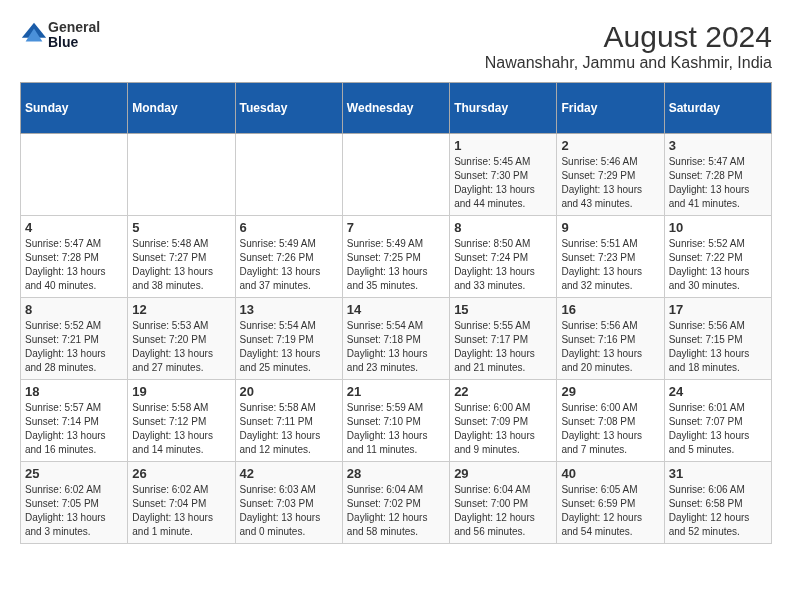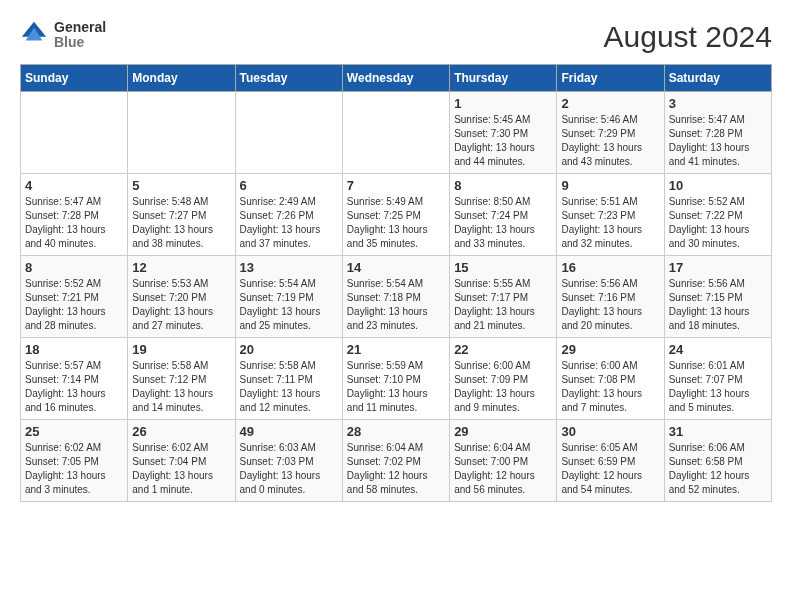--- a/index.html
+++ b/index.html
@@ -11,37 +11,37 @@
       padding: 20px;
     }
     .header {
       display: flex;
       justify-content: space-between;
       align-items: flex-start;
       margin-bottom: 10px;
     }
     .logo {
       display: flex;
-      align-items: flex-start;
-      gap: 6px;
+      align-items: center;
+      gap: 0;
     }
     .logo-text {
       display: flex;
       flex-direction: column;
       line-height: 1.1;
     }
     .logo-general {
       font-size: 14px;
       font-weight: bold;
       color: #333;
     }
     .logo-blue {
       font-size: 14px;
       font-weight: bold;
-      color: #737373;
+      color: #0f172a;
     }
     .logo-icon {
       width: 28px;
       height: 28px;
     }
     .title-block {
       text-align: right;
     }
     .month-year {
       font-size: 30px;
@@ -55,21 +55,21 @@
     table {
       width: 100%;
       border-collapse: collapse;
       table-layout: fixed;
     }
     thead tr th {
       background-color: #1a5ca8;
       color: #fff;
       font-size: 12px;
       font-weight: bold;
-      padding: 6px 4px;
+      padding: 18px 4px;
       text-align: left;
       border: 1px solid #aaa;
     }
     tbody tr td {
       border: 1px solid #ccc;
       vertical-align: top;
       padding: 4px;
       font-size: 10px;
       color: #333;
       height: 80px;
@@ -102,20 +102,21 @@
       <polygon points="15,2 28,18 2,18" fill="#1a5ca8"></polygon>
       <polygon points="15,8 24,22 6,22" fill="#4a90d9"></polygon>
     </svg>
     <div class="logo-text">
       <span class="logo-general">General</span>
       <span class="logo-blue">Blue</span>
     </div>
   </div>
   <div class="title-block">
     <div class="month-year">August 2024</div>
+    <div class="location">Nawanshahr, Jammu and Kashmir, India</div>
   </div>
 </div>
 
 <table>
   <thead>
     <tr>
     <th>Sunday</th>
         <th>Monday</th>
         <th>Tuesday</th>
         <th>Wednesday</th>
@@ -162,21 +163,21 @@
         </td>
         <td>
           <div class="day-number">5</div>
           <div class="cell-info">Sunrise: 5:48 AM
 Sunset: 7:27 PM
 Daylight: 13 hours
 and 38 minutes.</div>
         </td>
         <td>
           <div class="day-number">6</div>
-          <div class="cell-info">Sunrise: 2:49 AM
+          <div class="cell-info">Sunrise: 5:49 AM
 Sunset: 7:26 PM
 Daylight: 13 hours
 and 37 minutes.</div>
         </td>
         <td>
           <div class="day-number">7</div>
           <div class="cell-info">Sunrise: 5:49 AM
 Sunset: 7:25 PM
 Daylight: 13 hours
 and 35 minutes.</div>
@@ -314,42 +315,42 @@
 and 3 minutes.</div>
         </td>
         <td>
           <div class="day-number">26</div>
           <div class="cell-info">Sunrise: 6:02 AM
 Sunset: 7:04 PM
 Daylight: 13 hours
 and 1 minute.</div>
         </td>
         <td>
-          <div class="day-number">49</div>
+          <div class="day-number">42</div>
           <div class="cell-info">Sunrise: 6:03 AM
 Sunset: 7:03 PM
 Daylight: 13 hours
 and 0 minutes.</div>
         </td>
         <td>
           <div class="day-number">28</div>
           <div class="cell-info">Sunrise: 6:04 AM
 Sunset: 7:02 PM
 Daylight: 12 hours
 and 58 minutes.</div>
         </td>
         <td>
           <div class="day-number">29</div>
           <div class="cell-info">Sunrise: 6:04 AM
 Sunset: 7:00 PM
 Daylight: 12 hours
 and 56 minutes.</div>
         </td>
         <td>
-          <div class="day-number">30</div>
+          <div class="day-number">40</div>
           <div class="cell-info">Sunrise: 6:05 AM
 Sunset: 6:59 PM
 Daylight: 12 hours
 and 54 minutes.</div>
         </td>
         <td>
           <div class="day-number">31</div>
           <div class="cell-info">Sunrise: 6:06 AM
 Sunset: 6:58 PM
 Daylight: 12 hours

